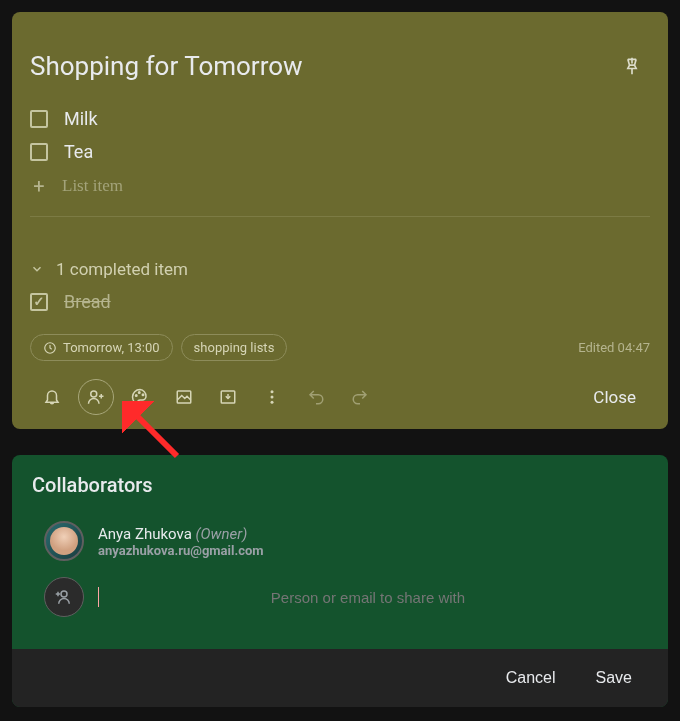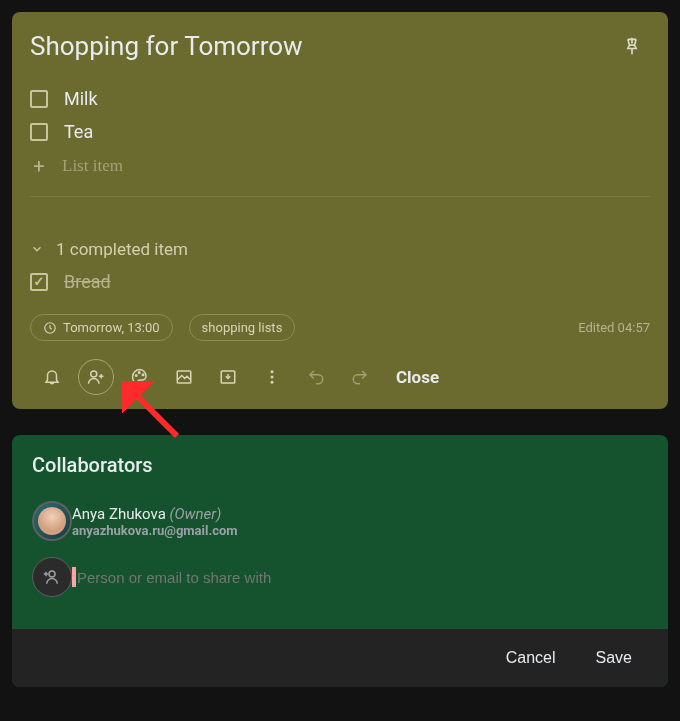--- a/index.html
+++ b/index.html
@@ -15,20 +15,21 @@
       background: #6b6a2f;
       border-radius: 8px;
       padding: 16px 18px 12px 18px;
       position: relative;
     }
     .note-header {
       display: flex;
       justify-content: space-between;
       align-items: center;
       margin-bottom: 18px;
+      margin-top: 20px;
     }
     .note-title {
       font-size: 26px;
       font-weight: 400;
       color: #e8eaed;
     }
     .pin-btn {
       width: 36px;
       height: 36px;
       display: flex;
@@ -109,41 +110,41 @@
     }
     .chips-row {
       display: flex;
       align-items: center;
       justify-content: space-between;
       margin-top: 16px;
       margin-bottom: 8px;
     }
     .chips {
       display: flex;
-      gap: 16px;
+      gap: 8px;
     }
     .chip {
       border: 1px solid #8d8c5a;
       border-radius: 16px;
       padding: 5px 12px;
       font-size: 13px;
       color: #d6d5b6;
       display: flex;
       align-items: center;
       gap: 6px;
     }
     .edited {
       font-size: 13px;
       color: #b5b48e;
     }
     .toolbar {
       display: flex;
       align-items: center;
+      justify-content: space-between;
       padding-top: 8px;
-      font-weight: bold;
     }
     .toolbar-icons {
       display: flex;
       align-items: center;
       gap: 0;
     }
     .tb-btn {
       width: 44px;
       height: 40px;
       display: flex;
@@ -180,22 +181,22 @@
     }
     .collab-header {
       font-size: 20px;
       font-weight: 500;
       color: #e8eaed;
       padding: 18px 20px 16px 20px;
     }
     .collab-row {
       display: flex;
       align-items: center;
-      gap: 0;
-      padding: 8px 20px;
+      gap: 14px;
+      padding: 8px 32px;
     }
     .avatar {
       width: 40px;
       height: 40px;
       border-radius: 50%;
       background: linear-gradient(135deg, #2a6b6f 0%, #1a3d3f 100%);
       border: 2px solid #5f5f5f;
       flex-shrink: 0;
       display: flex;
       align-items: center;
@@ -225,23 +226,24 @@
       color: #9aa0a6;
       flex-shrink: 0;
     }
     .share-input {
       font-size: 15px;
       color: #9aa0a6;
       background: transparent;
       border: none;
       outline: none;
       width: 100%;
-      border-left: 4px solid #fca5a5;
+      border-left: 1px solid #fca5a5;
       padding-left: 1px;
       height: 20px;
+      text-align: center;
     }
     .collab-footer {
       background: #232323;
       display: flex;
       justify-content: flex-end;
       gap: 40px;
       padding: 20px 36px;
       margin-top: 24px;
     }
     .footer-btn {
@@ -303,21 +305,21 @@
         <svg width="14" height="14" viewBox="0 0 24 24" fill="none" stroke="currentColor" stroke-width="2">
             <circle cx="12" cy="12" r="9"></circle>
             <polyline points="12 7 12 12 15 14"></polyline>
           </svg>
         <span>Tomorrow, 13:00</span>
       </div>
       <div class="chip">
         <span>shopping lists</span>
       </div>
     </div>
-    <div class="edited">Edited 04:57</div>
+    <div class="edited">Edited 04:47</div>
   </div>
 
   <div class="toolbar">
     <div class="toolbar-icons">
       <div class="tb-btn">
         <svg width="18" height="18" viewBox="0 0 24 24" fill="none" stroke="currentColor" stroke-width="2">
             <path d="M18 16 L18 10 A6 6 0 0 0 6 10 L6 16 L4 19 L20 19 Z M10 19 A2 2 0 0 0 14 19"></path>
           </svg>
       </div>
       <div class="tb-btn circled">

